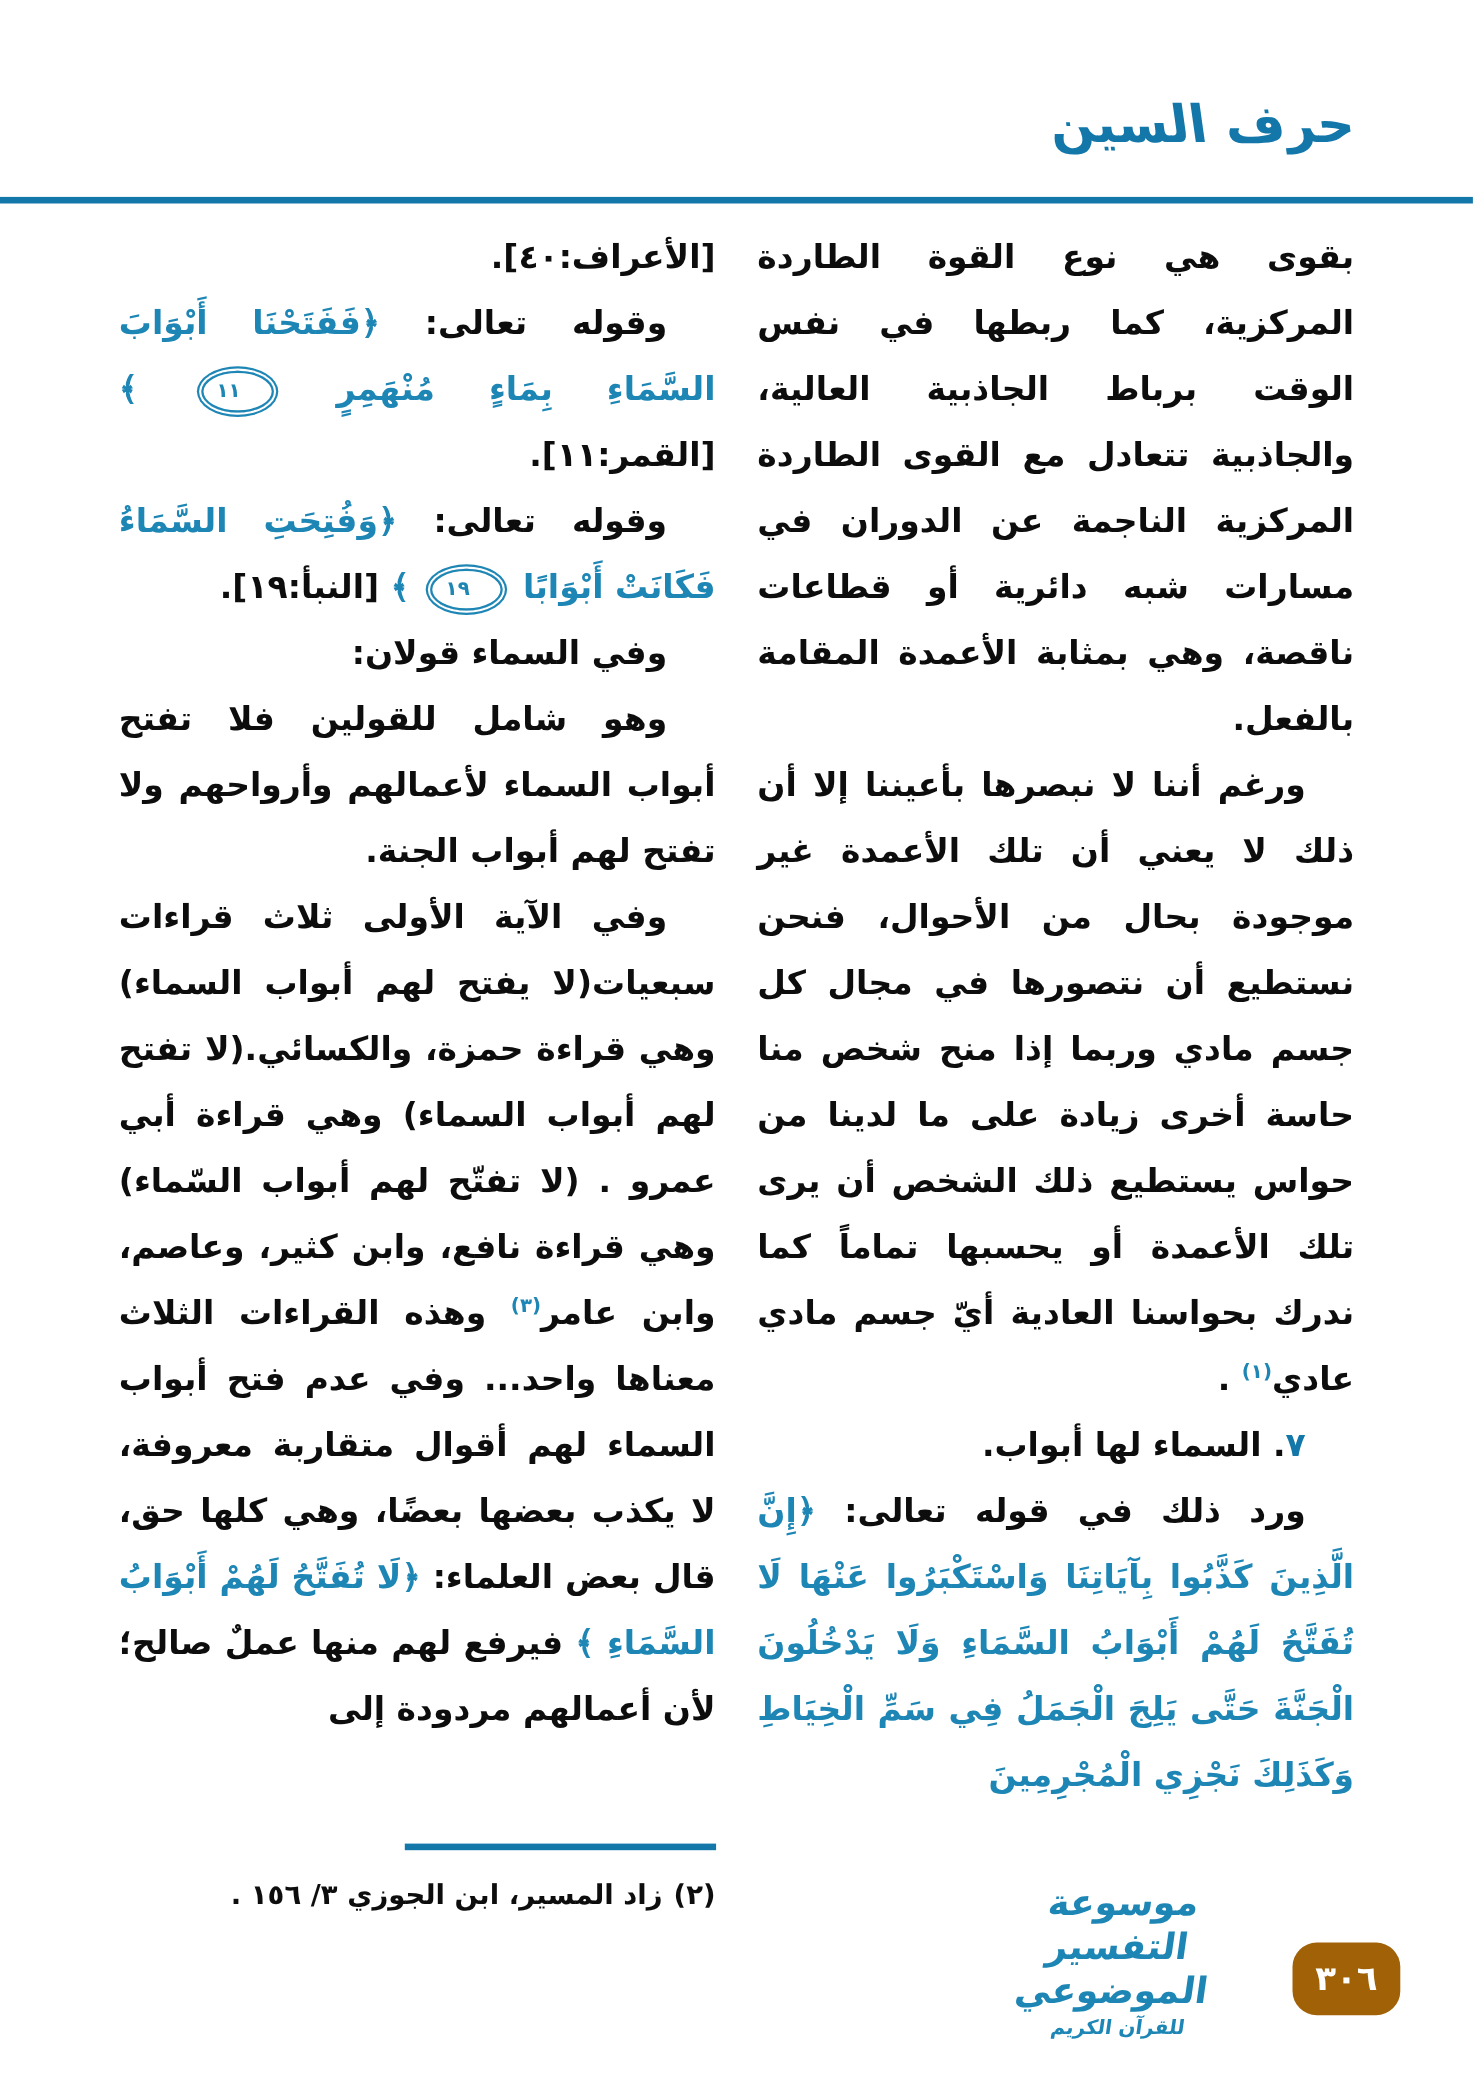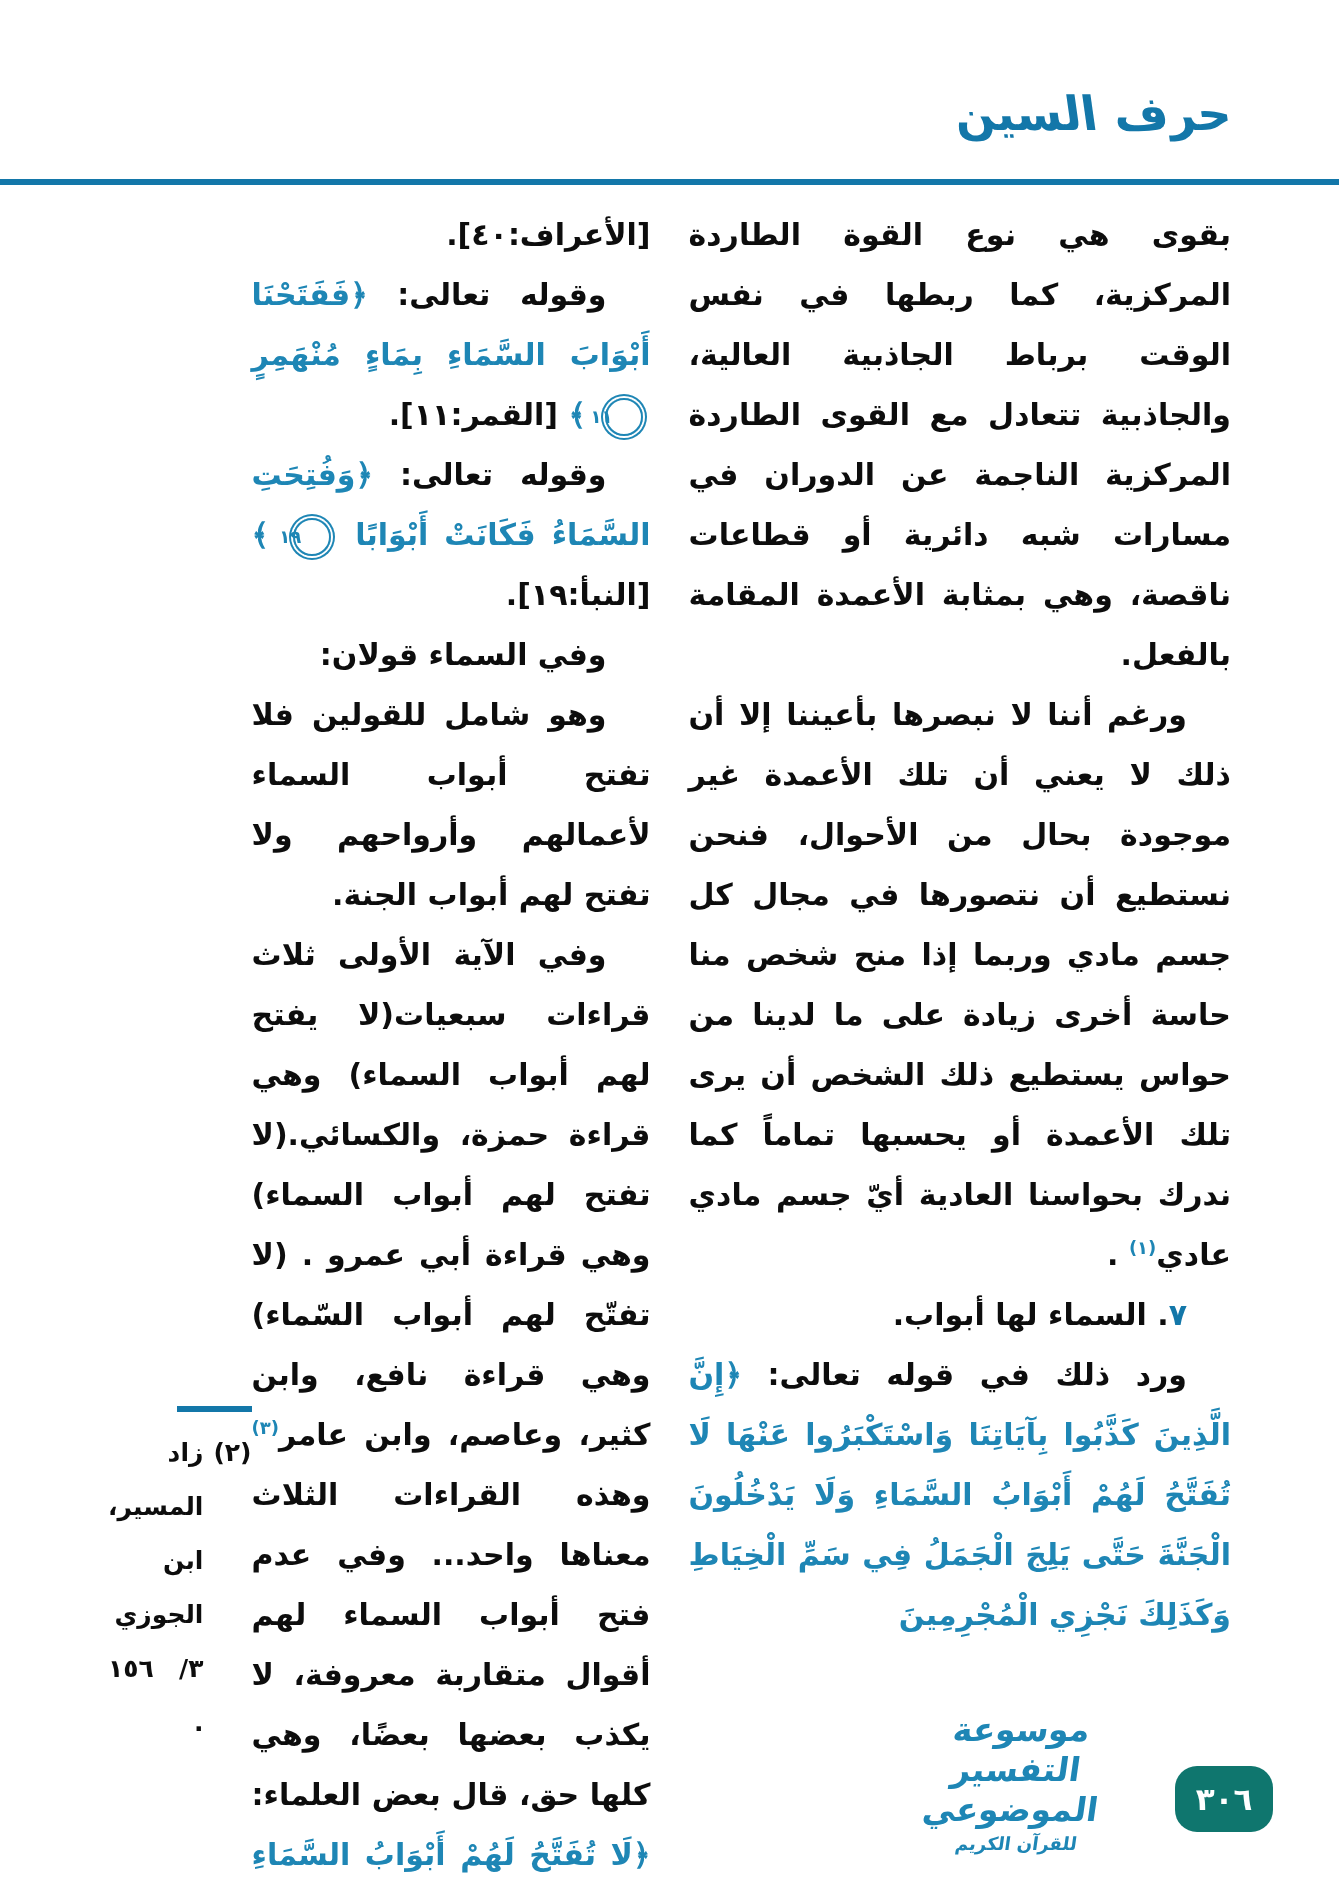--- a/index.html
+++ b/index.html
@@ -26,21 +26,21 @@
     background:#1377a9;
   }
   
   .columns{
     position:absolute;top:205px;right:108px;left:108px;
     height:1545px;
     display:flex;gap:38px;
   }
   .col{
     flex:1 1 0;
-    display:flex;flex-direction:row;
+    display:flex;flex-direction:column;
     font-size:30px;line-height:60px;font-weight:700;
     text-align:justify;
   }
   .para{margin:0;}
   .para.ind{text-indent:44px;}
   .sg-n{}
   .sg-b{font-weight:900;}
   .sg-t{color:#1377a9;}
   .sg-v{color:#1e86b5;}
   .sg-f{
@@ -51,20 +51,21 @@
     font-weight:700;
   }
   .sg-a{
     display:inline-flex;align-items:center;justify-content:center;
     width:34px;height:34px;
     margin:0 8px;
     border:2px solid #1e86b5;border-radius:50%;
     box-shadow:0 0 0 2px #ffffff,0 0 0 4px #1e86b5;
     color:#1e86b5;font-size:18px;line-height:1;
     vertical-align:middle;
+    padding-left:28px;
   }
   
   .fnblock{margin-top:auto;}
   .fnsep{
     width:52%;height:6px;background:#1377a9;
     margin:10px 0 14px;
   }
   .fnrow{
     display:flex;gap:10px;
     font-size:25px;line-height:54px;font-weight:700;
@@ -82,21 +83,21 @@
     transform:skewX(-8deg);
     letter-spacing:-1px;
   }
   .logo-line2{
     font-size:18px;font-weight:900;line-height:28px;
     transform:skewX(-8deg);
   }
   .page-badge{
     position:absolute;bottom:58px;right:66px;
     width:98px;height:66px;
-    background:#0f766e;border-radius:22px;
+    background:#a16207;border-radius:22px;
     display:flex;align-items:center;justify-content:center;
     color:#ffffff;font-size:31px;font-weight:700;margin-left:20px;
   }
 </style>
 </head>
 <body>
 
 <div class="page">
 
   <div class="header">

